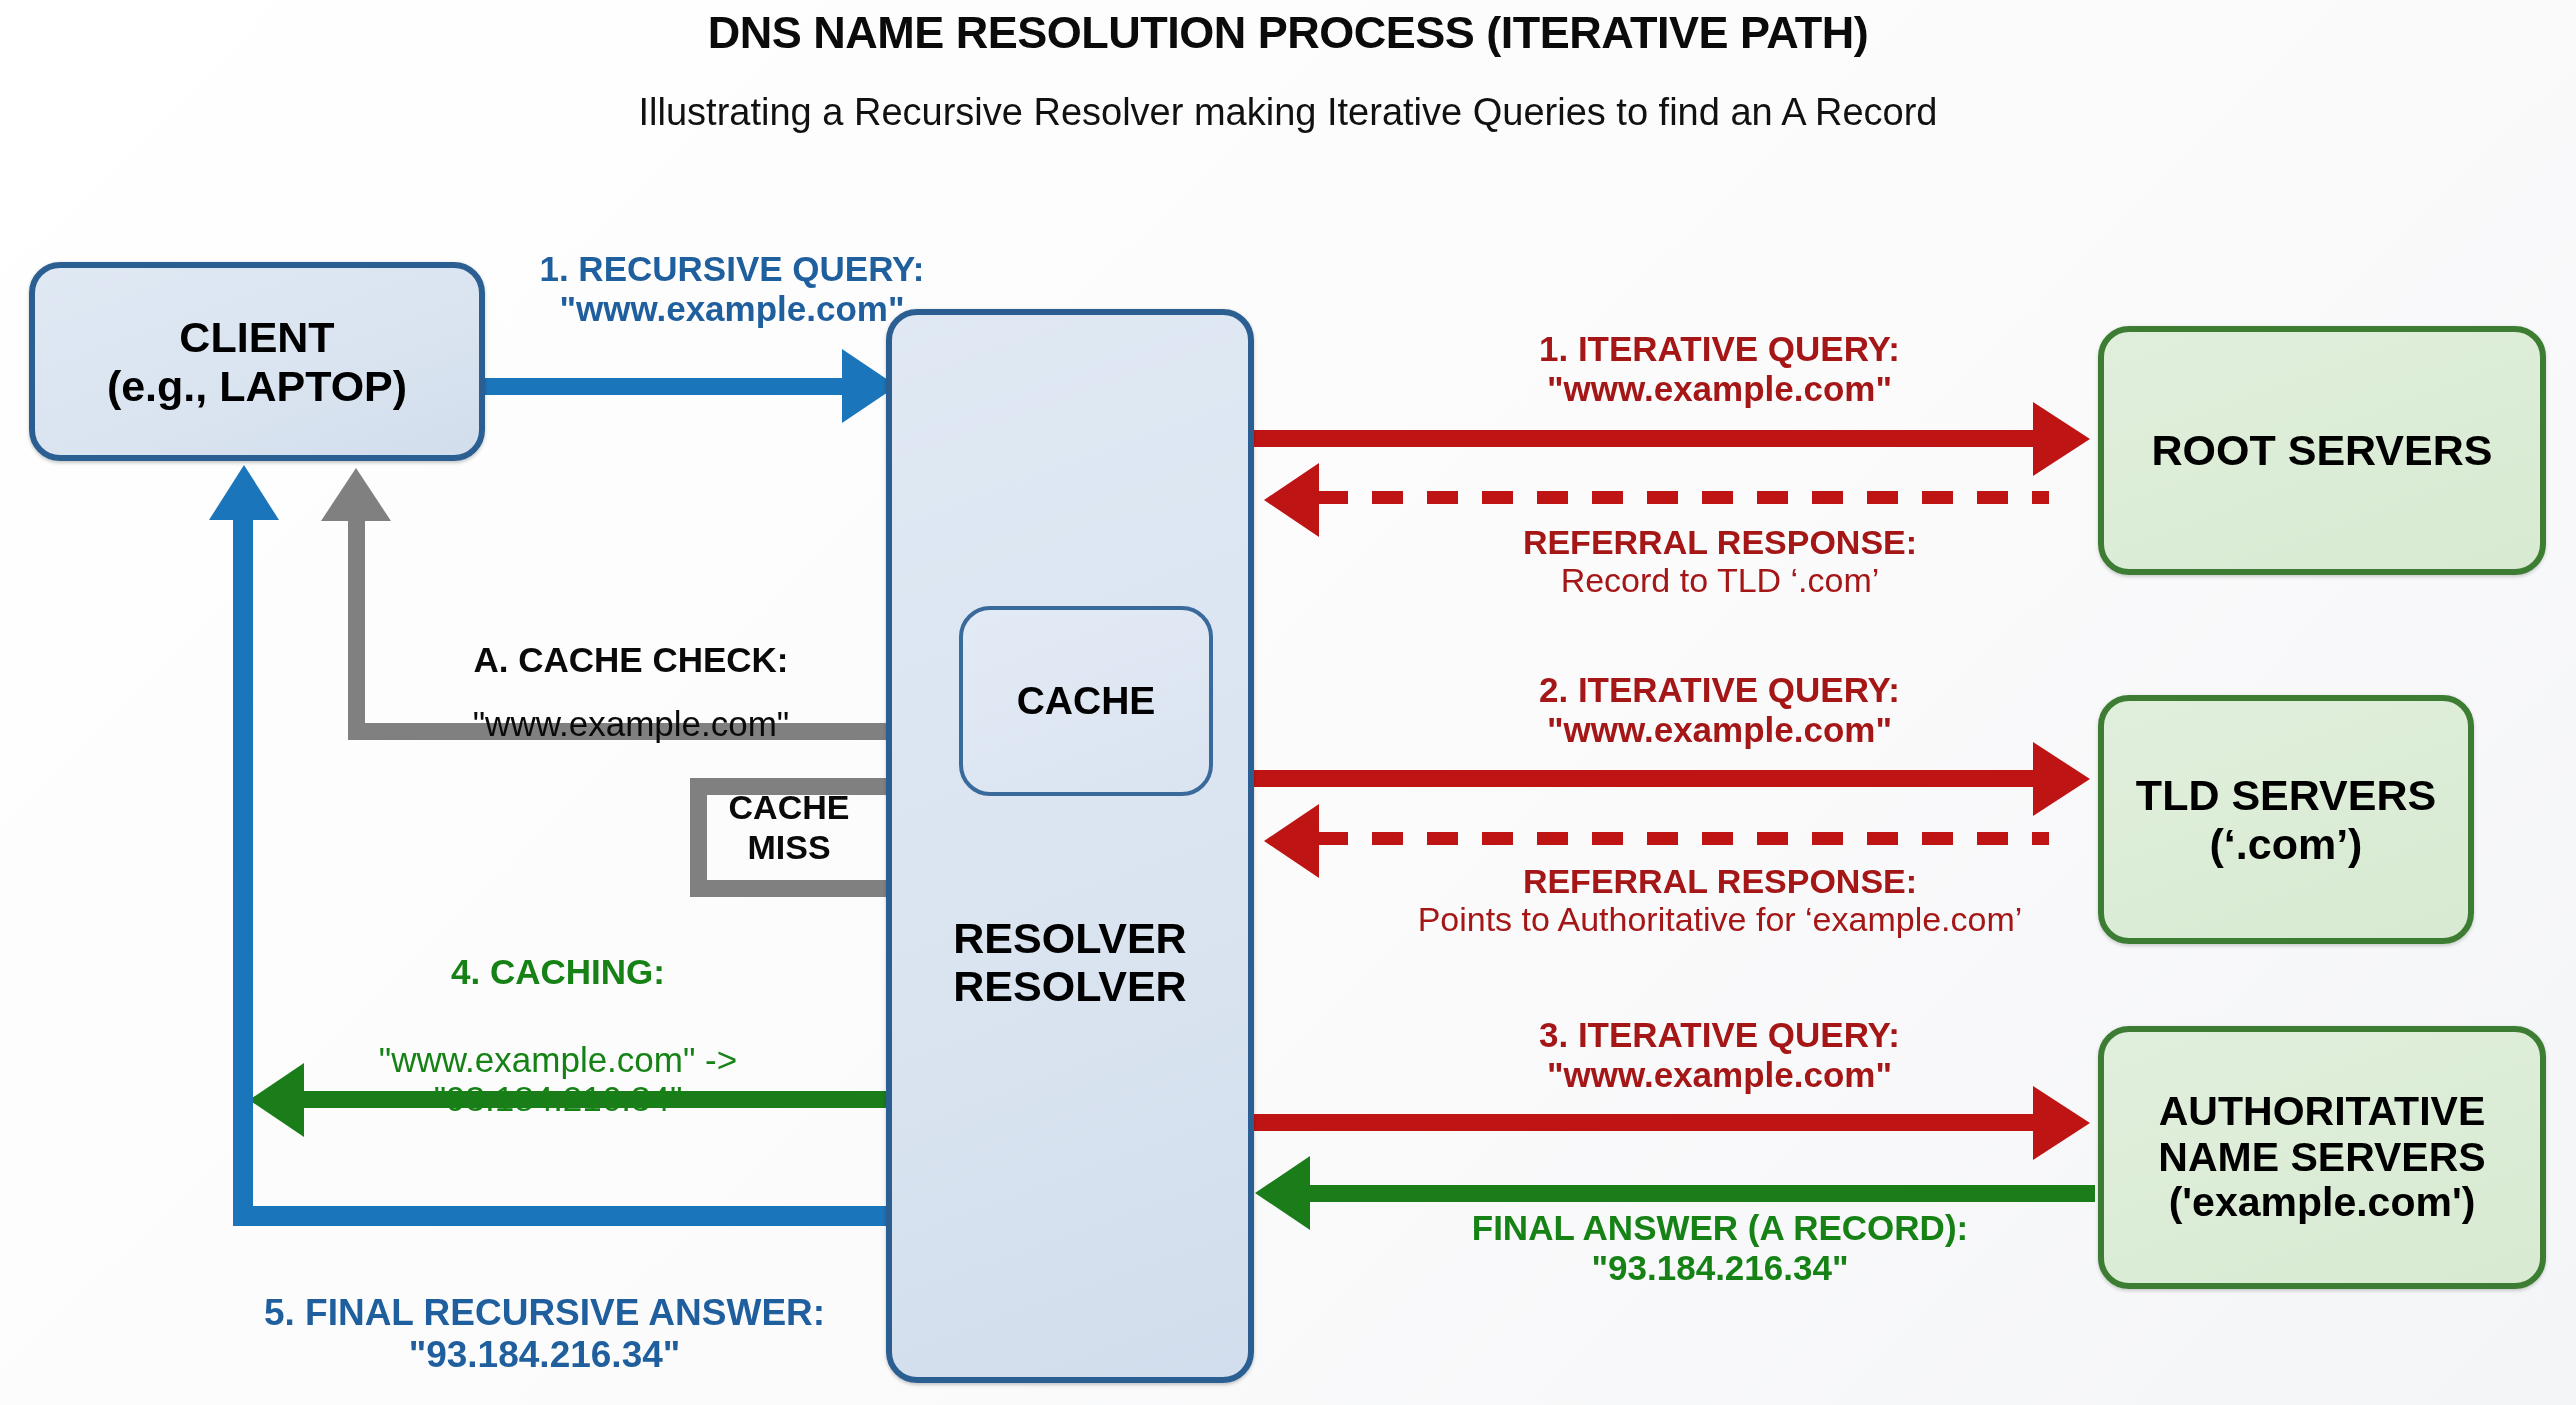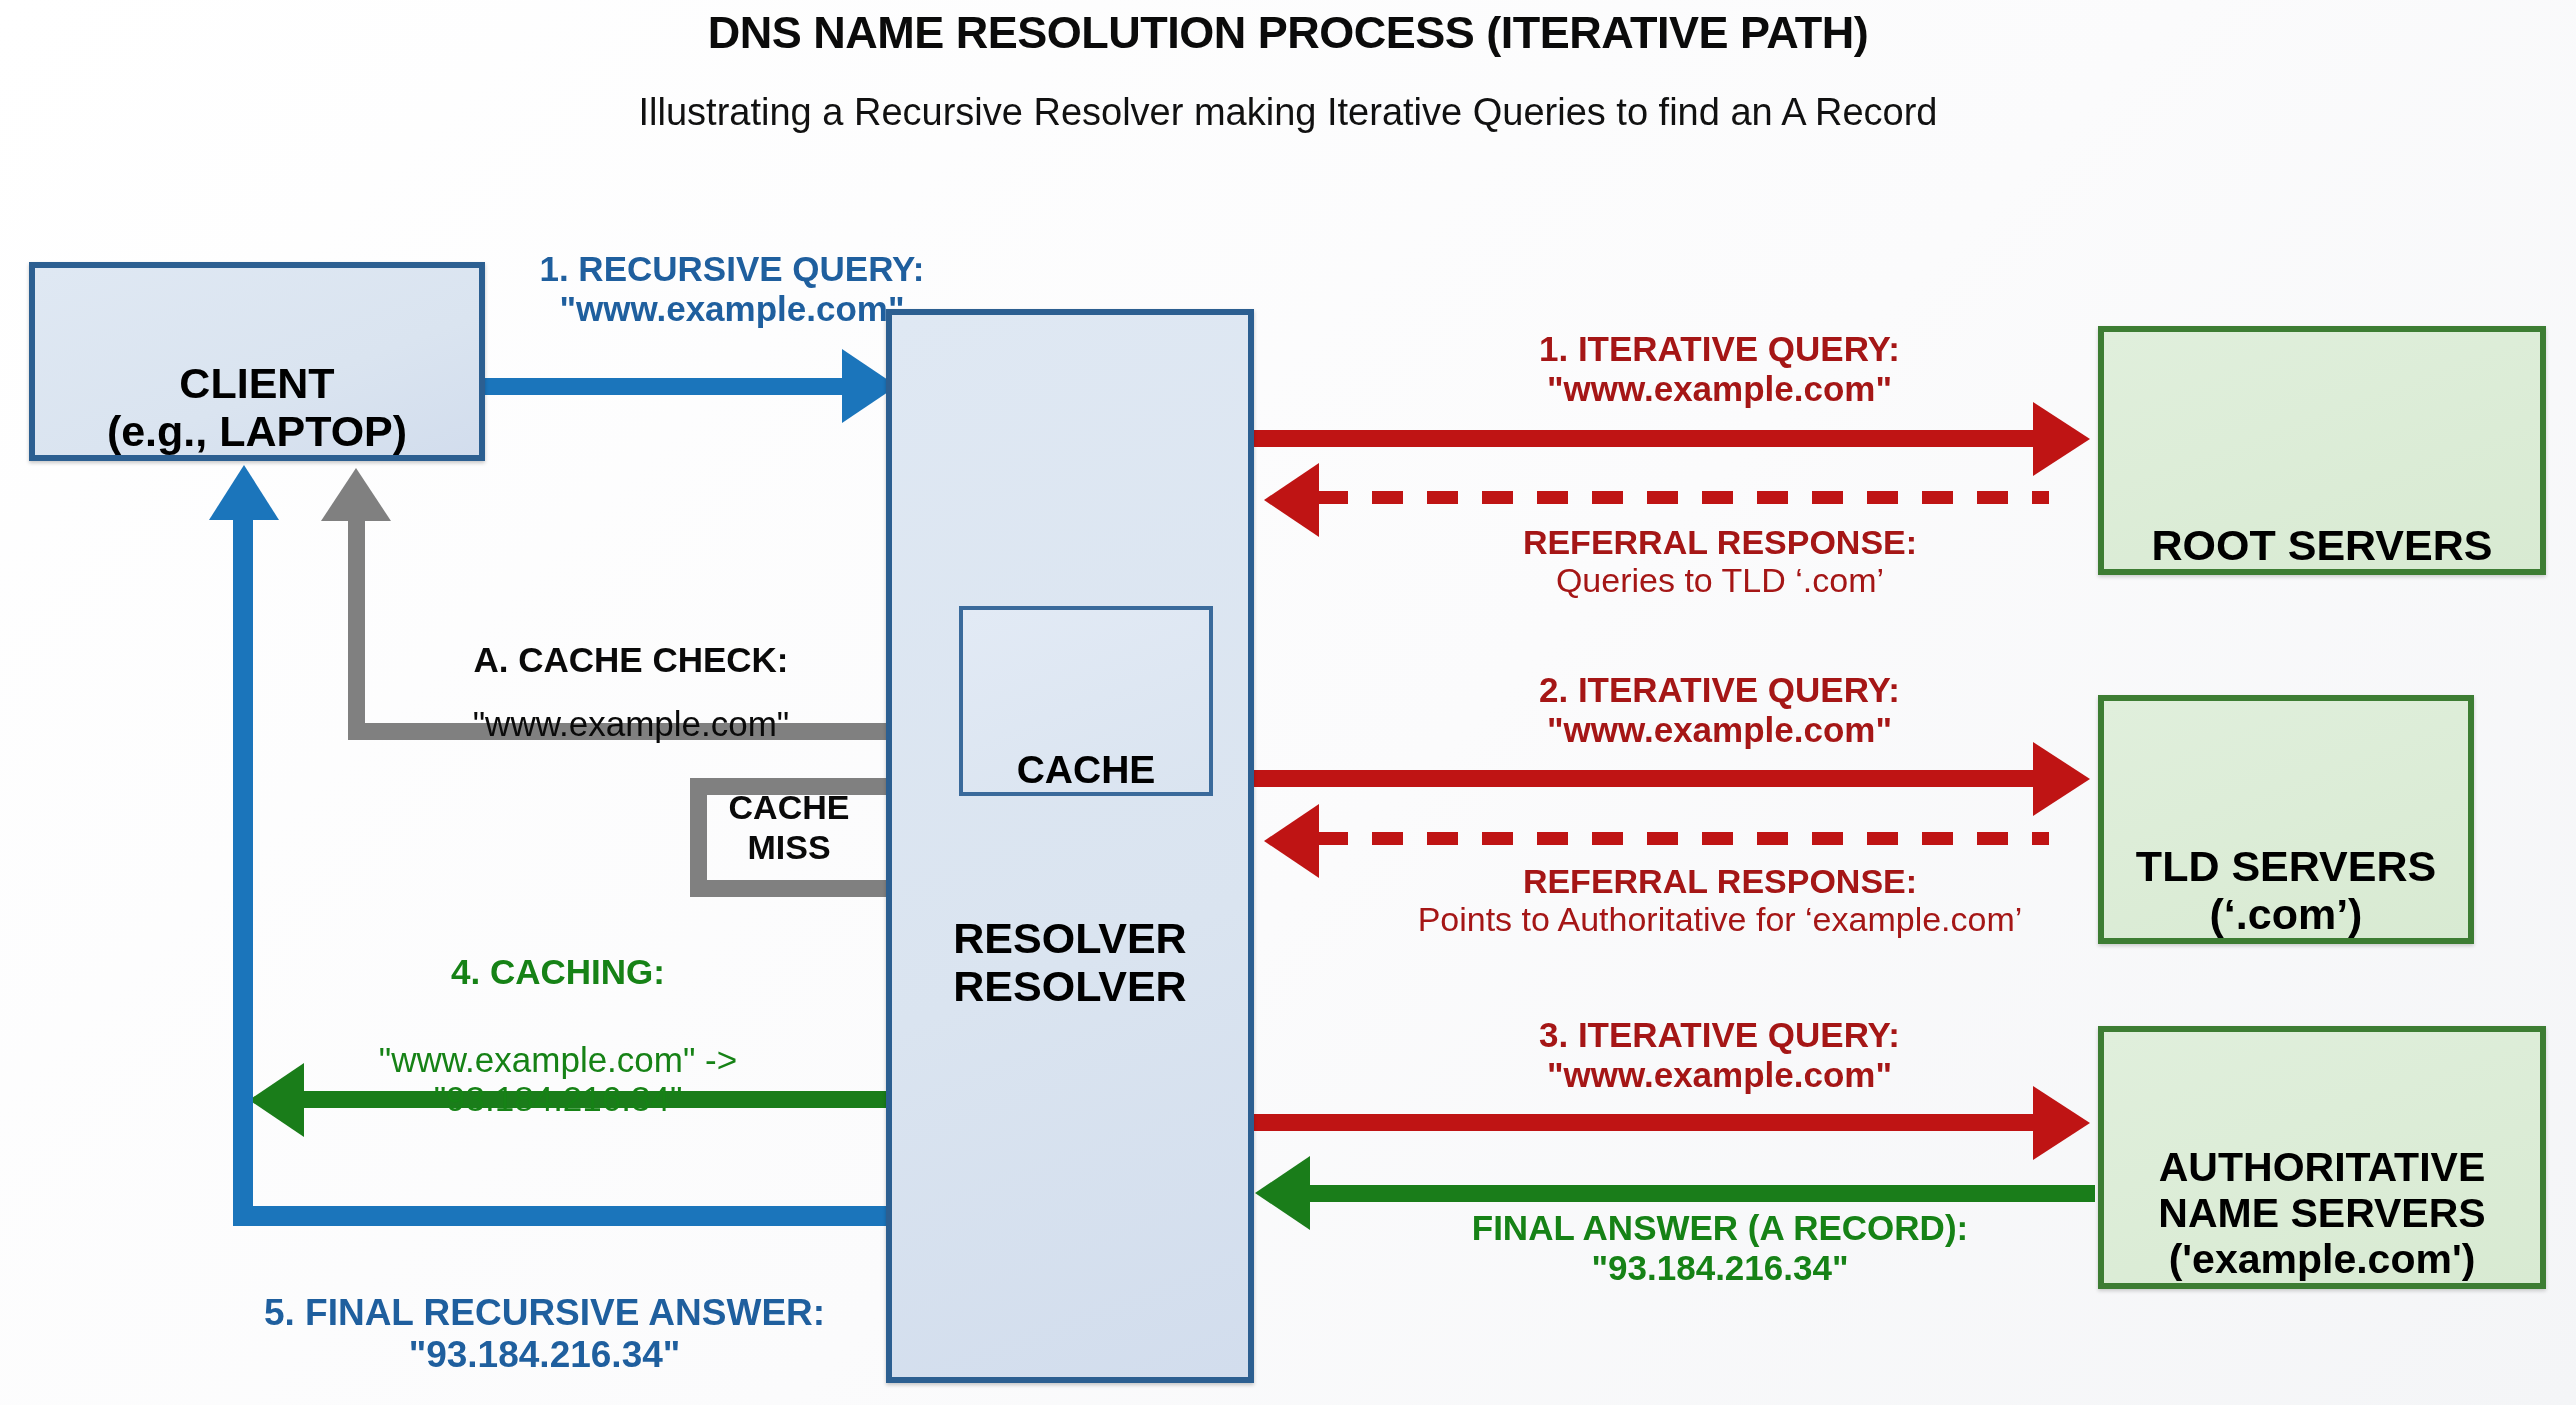--- a/index.html
+++ b/index.html
@@ -22,23 +22,24 @@
   .subtitle{
     position:absolute;left:0;right:0;top:91px;
     text-align:center;
     font-size:38px;font-weight:normal;
     color:#111;
   }
 
   
   .node{
     position:absolute;box-sizing:border-box;
-    display:flex;align-items:flex-end;justify-content:center;
+    display:flex;align-items:center;justify-content:center;
     text-align:center;font-weight:bold;color:#000;
     line-height:1.12;
+    border-radius:31px;
   }
   .node .lines{width:100%;}
   .node .l{display:block;}
 
   .blue-node{
     background:linear-gradient(160deg,#dfe8f3 0%,#dae4f0 60%,#d2dded 100%);
     border:6.4px solid #2c5f91;
     box-shadow:0 1.8px 3.7px rgba(0,0,0,.22);
   }
   .blue-node-inner{
@@ -215,21 +216,21 @@
     <span class="sub">5. FINAL RECURSIVE ANSWER:</span>
     <span class="sub">"93.184.216.34"</span>
   </div>
 
   <div id="lbl-it1" class="lbl c-red">
     <span class="sub">1. ITERATIVE QUERY:</span>
     <span class="sub">"www.example.com"</span>
   </div>
   <div id="lbl-ref1" class="lbl c-red">
     <span class="sub">REFERRAL RESPONSE:</span>
-    <span class="subn">Queries to TLD ‘.com’</span>
+    <span class="subn">Record to TLD ‘.com’</span>
   </div>
 
   <div id="lbl-it2" class="lbl c-red">
     <span class="sub">2. ITERATIVE QUERY:</span>
     <span class="sub">"www.example.com"</span>
   </div>
   <div id="lbl-ref2" class="lbl c-red">
     <span class="sub">REFERRAL RESPONSE:</span>
     <span class="subn">Points to Authoritative for ‘example.com’</span>
   </div>

